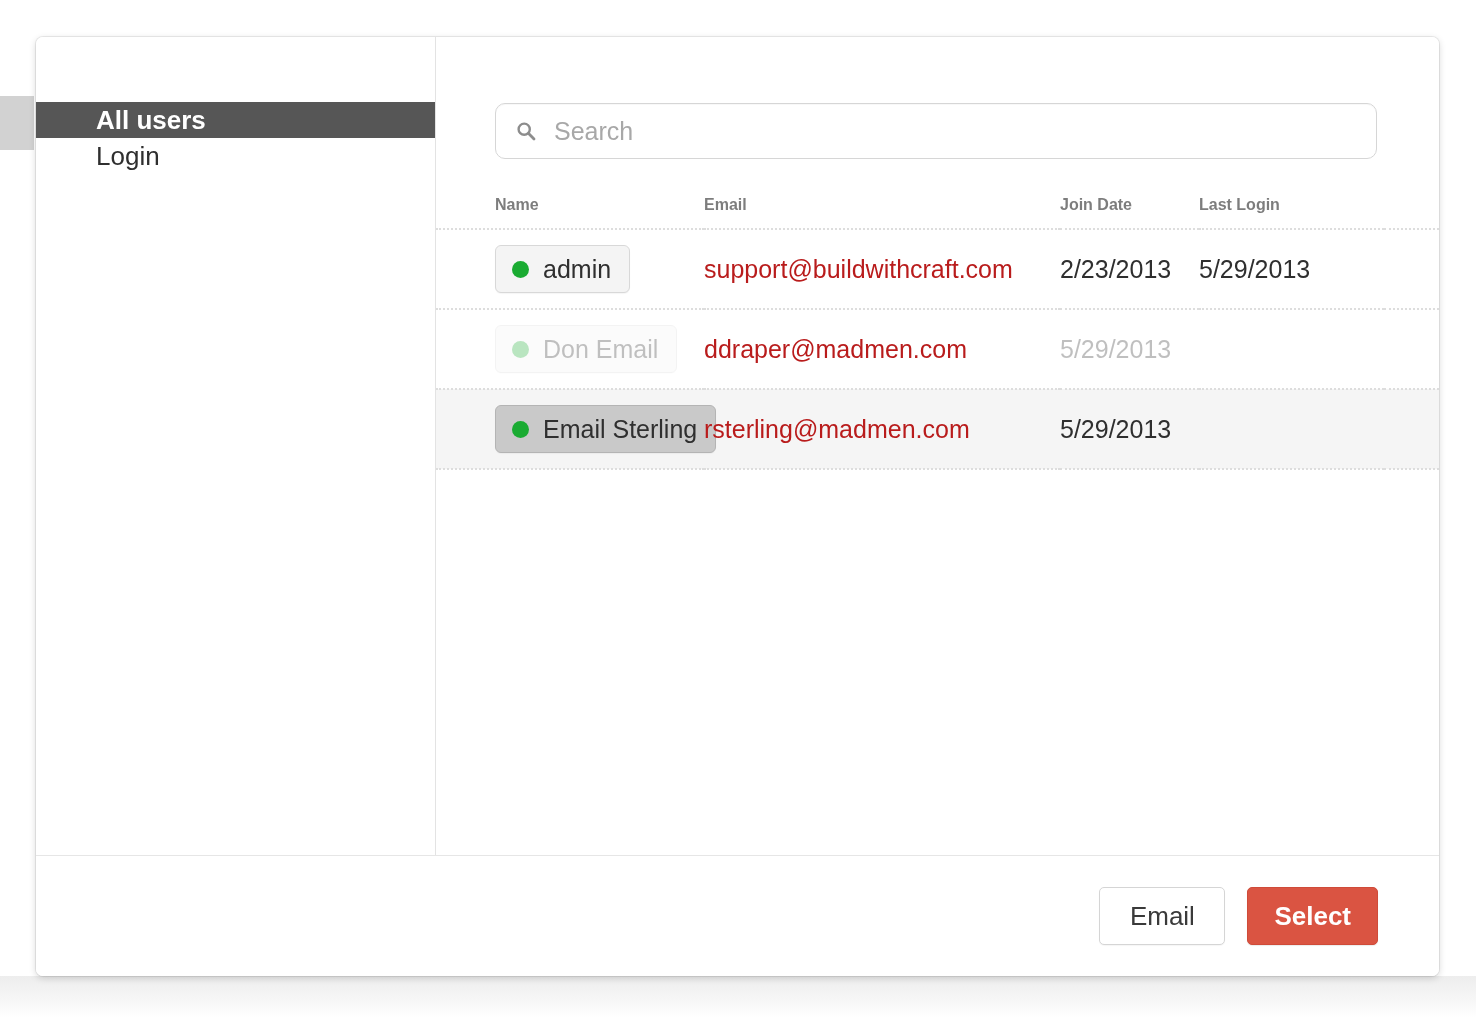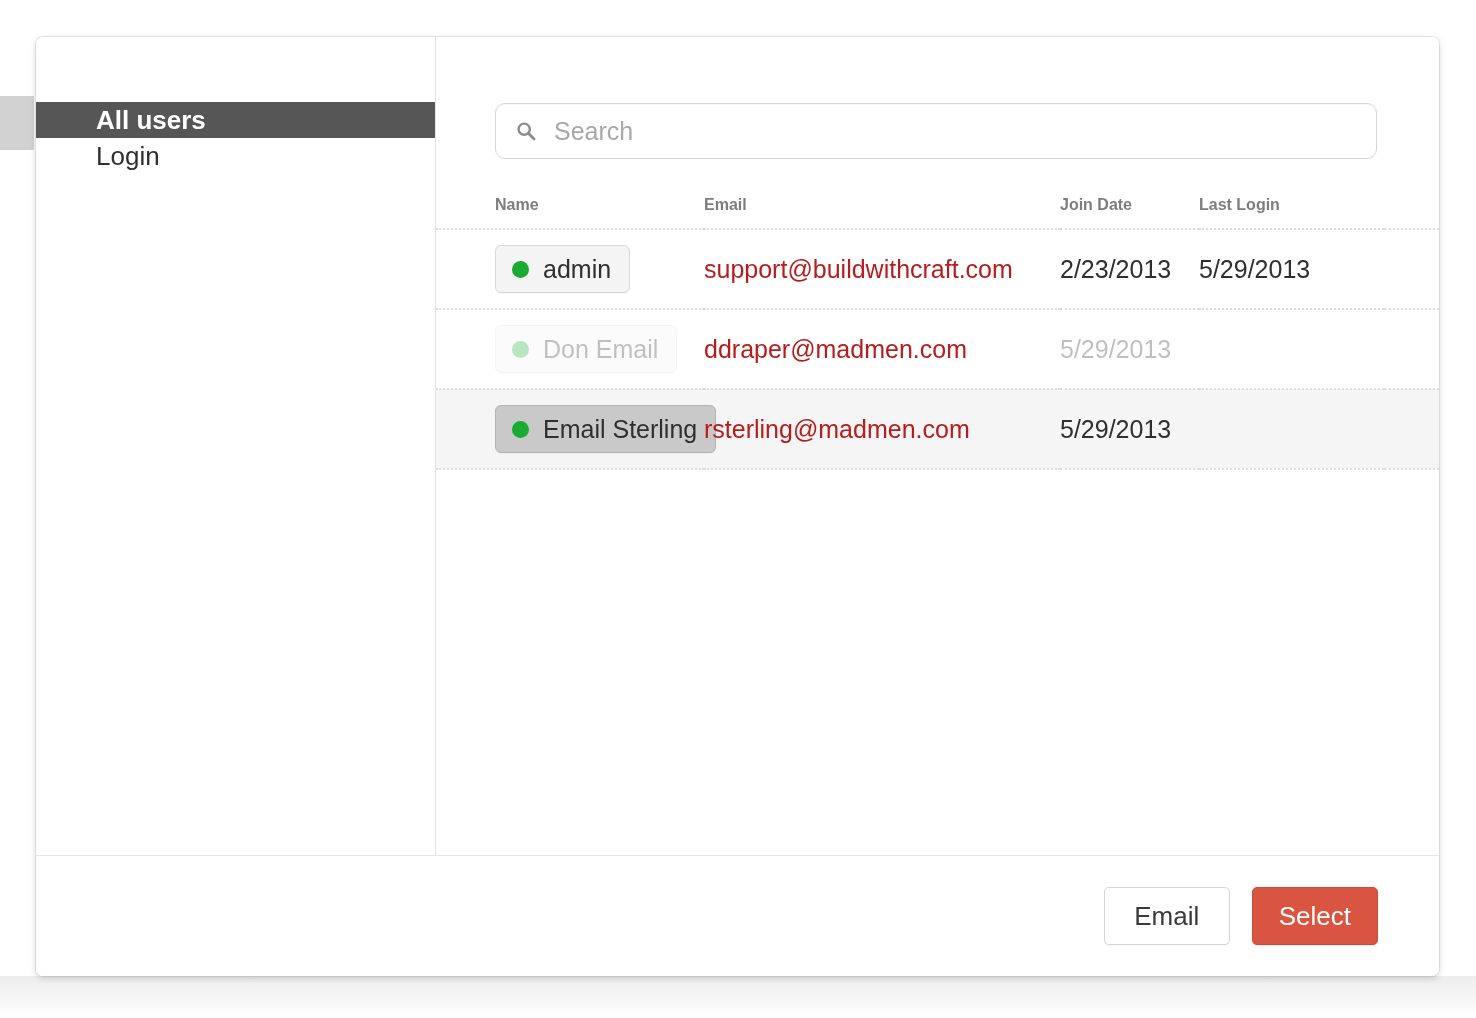--- a/index.html
+++ b/index.html
@@ -255,21 +255,21 @@
     background: #ffffff;
     border: 1px solid #d5d5d5;
     color: #3a3a3a;
     min-width: 126px;
     box-shadow: 0 1px 1px rgba(0,0,0,.04);
   }
   .btn-select {
     background: #da5442;
     border: 1px solid #cf4b39;
     color: #ffffff;
-    font-weight: normal;
+    font-weight: bold;
     min-width: 126px;
     box-shadow: 0 1px 1px rgba(0,0,0,.08);
   }
 </style>
 </head>
 <body>
 
 <div id="page-backdrop">
   <div class="bg-left-tab"></div>
   <div class="bg-lower-band"></div>

